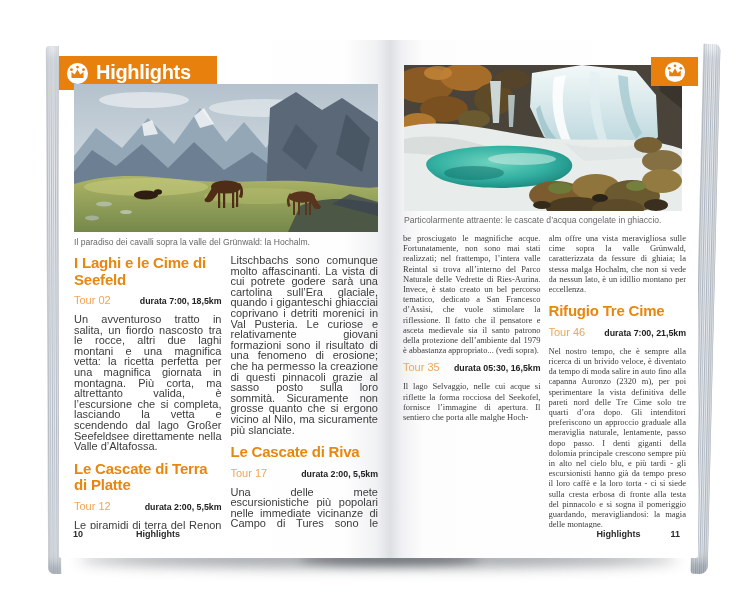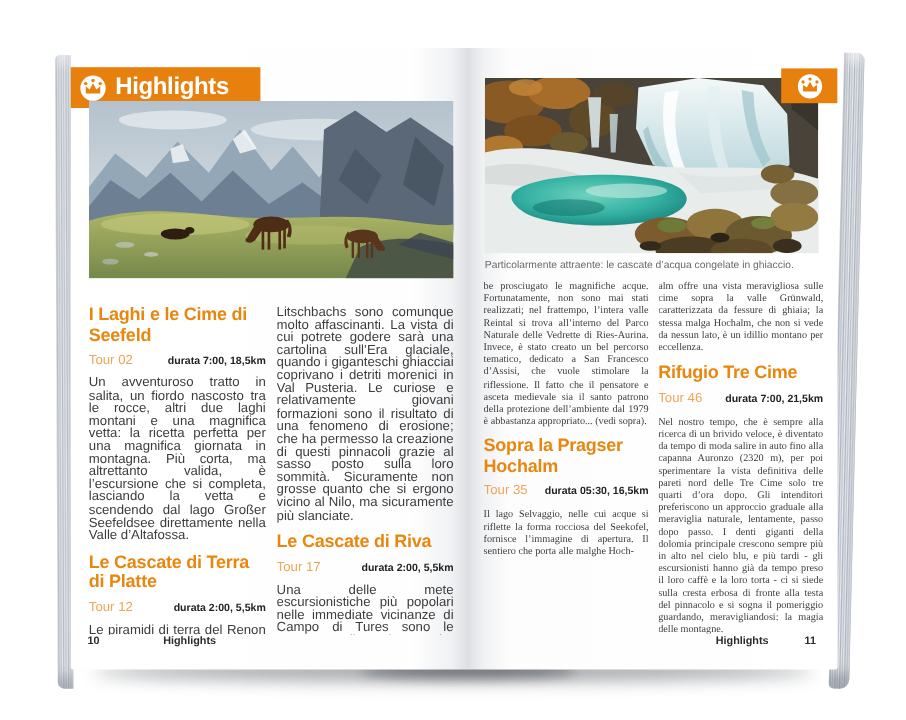--- a/index.html
+++ b/index.html
@@ -152,20 +152,21 @@
           <ellipse cx="244" cy="123" rx="2.9" ry="2"></ellipse>
           <rect x="219" y="115" width="2" height="16"></rect>
           <rect x="224" y="116" width="2" height="15"></rect>
           <rect x="231" y="115" width="2" height="16"></rect>
           <rect x="235" y="116" width="2" height="15"></rect>
           <path d="M216,109 q-5,6 -2,14 l2.6,-1 q-2.6,-7 1,-11 Z"></path>
         </g>
       </svg>
     </div>
 
+    <div class="caption caption-left">Il paradiso dei cavalli sopra la valle del Grünwald: la Hochalm.</div>
 
     <div class="cols cols-left">
       <div class="col">
         <h2 class="first">I Laghi e le Cime di Seefeld</h2>
         <div class="tour-row">
           <span class="tour-label">Tour 02</span>
           <span class="tour-durata">durata 7:00, 18,5km</span>
         </div>
         <p>Un avventuroso tratto in salita, un fiordo nascosto tra le rocce, altri due laghi montani e una magnifica vetta: la ricetta perfetta per una magnifica giornata in montagna. Più corta, ma altrettanto valida, è l’escursione che si completa, lasciando la vetta e scendendo dal lago Großer Seefeldsee direttamente nella Valle d’Altafossa.</p>
         <h2>Le Cascate di Terra di Platte</h2>
@@ -256,21 +257,20 @@
           <circle cx="6.3" cy="-4" r="1.5" fill="#e8800e"></circle>
         </svg>
       </span>
     </div>
 
     <div class="caption caption-right">Particolarmente attraente: le cascate d’acqua congelate in ghiaccio.</div>
 
     <div class="cols cols-right">
       <div class="col">
         <p style="margin-top:2px">be prosciugato le magnifiche acque. Fortunatamente, non sono mai stati realizzati; nel frattempo, l’intera valle Reintal si trova all’interno del Parco Naturale delle Vedrette di Ries-Aurina. Invece, è stato creato un bel percorso tematico, dedicato a San Francesco d’Assisi, che vuole stimolare la riflessione. Il fatto che il pensatore e asceta medievale sia il santo patrono della protezione dell’ambiente dal 1979 è abbastanza appropriato... (vedi sopra).</p>
-        <h2>Sopra la Pragser Hochalm</h2>
         <div class="tour-row">
           <span class="tour-label">Tour 35</span>
           <span class="tour-durata">durata 05:30, 16,5km</span>
         </div>
         <p>Il lago Selvaggio, nelle cui acque si riflette la forma rocciosa del Seekofel, fornisce l’immagine di apertura. Il sentiero che porta alle malghe Hoch-</p>
       </div>
       <div class="col">
         <p style="margin-top:2px">alm offre una vista meravigliosa sulle cime sopra la valle Grünwald, caratterizzata da fessure di ghiaia; la stessa malga Hochalm, che non si vede da nessun lato, è un idillio montano per eccellenza.</p>
         <h2>Rifugio Tre Cime</h2>
         <div class="tour-row">

